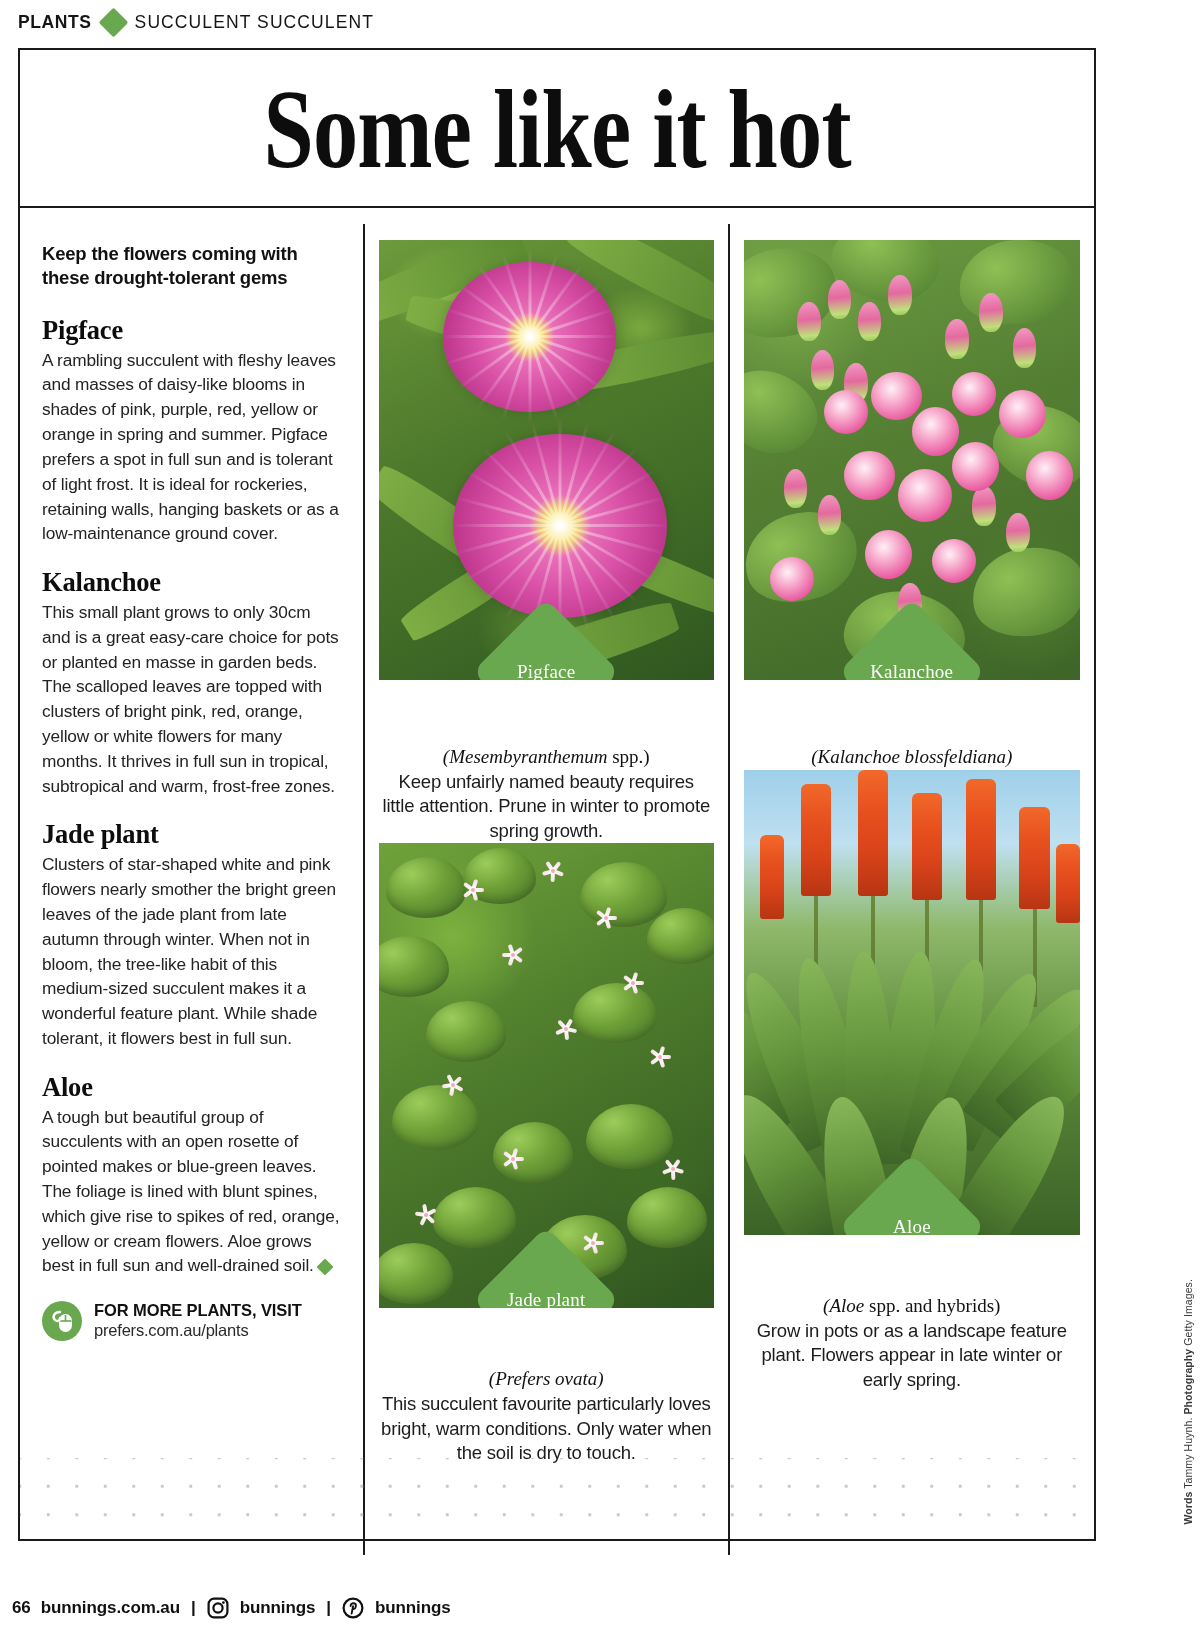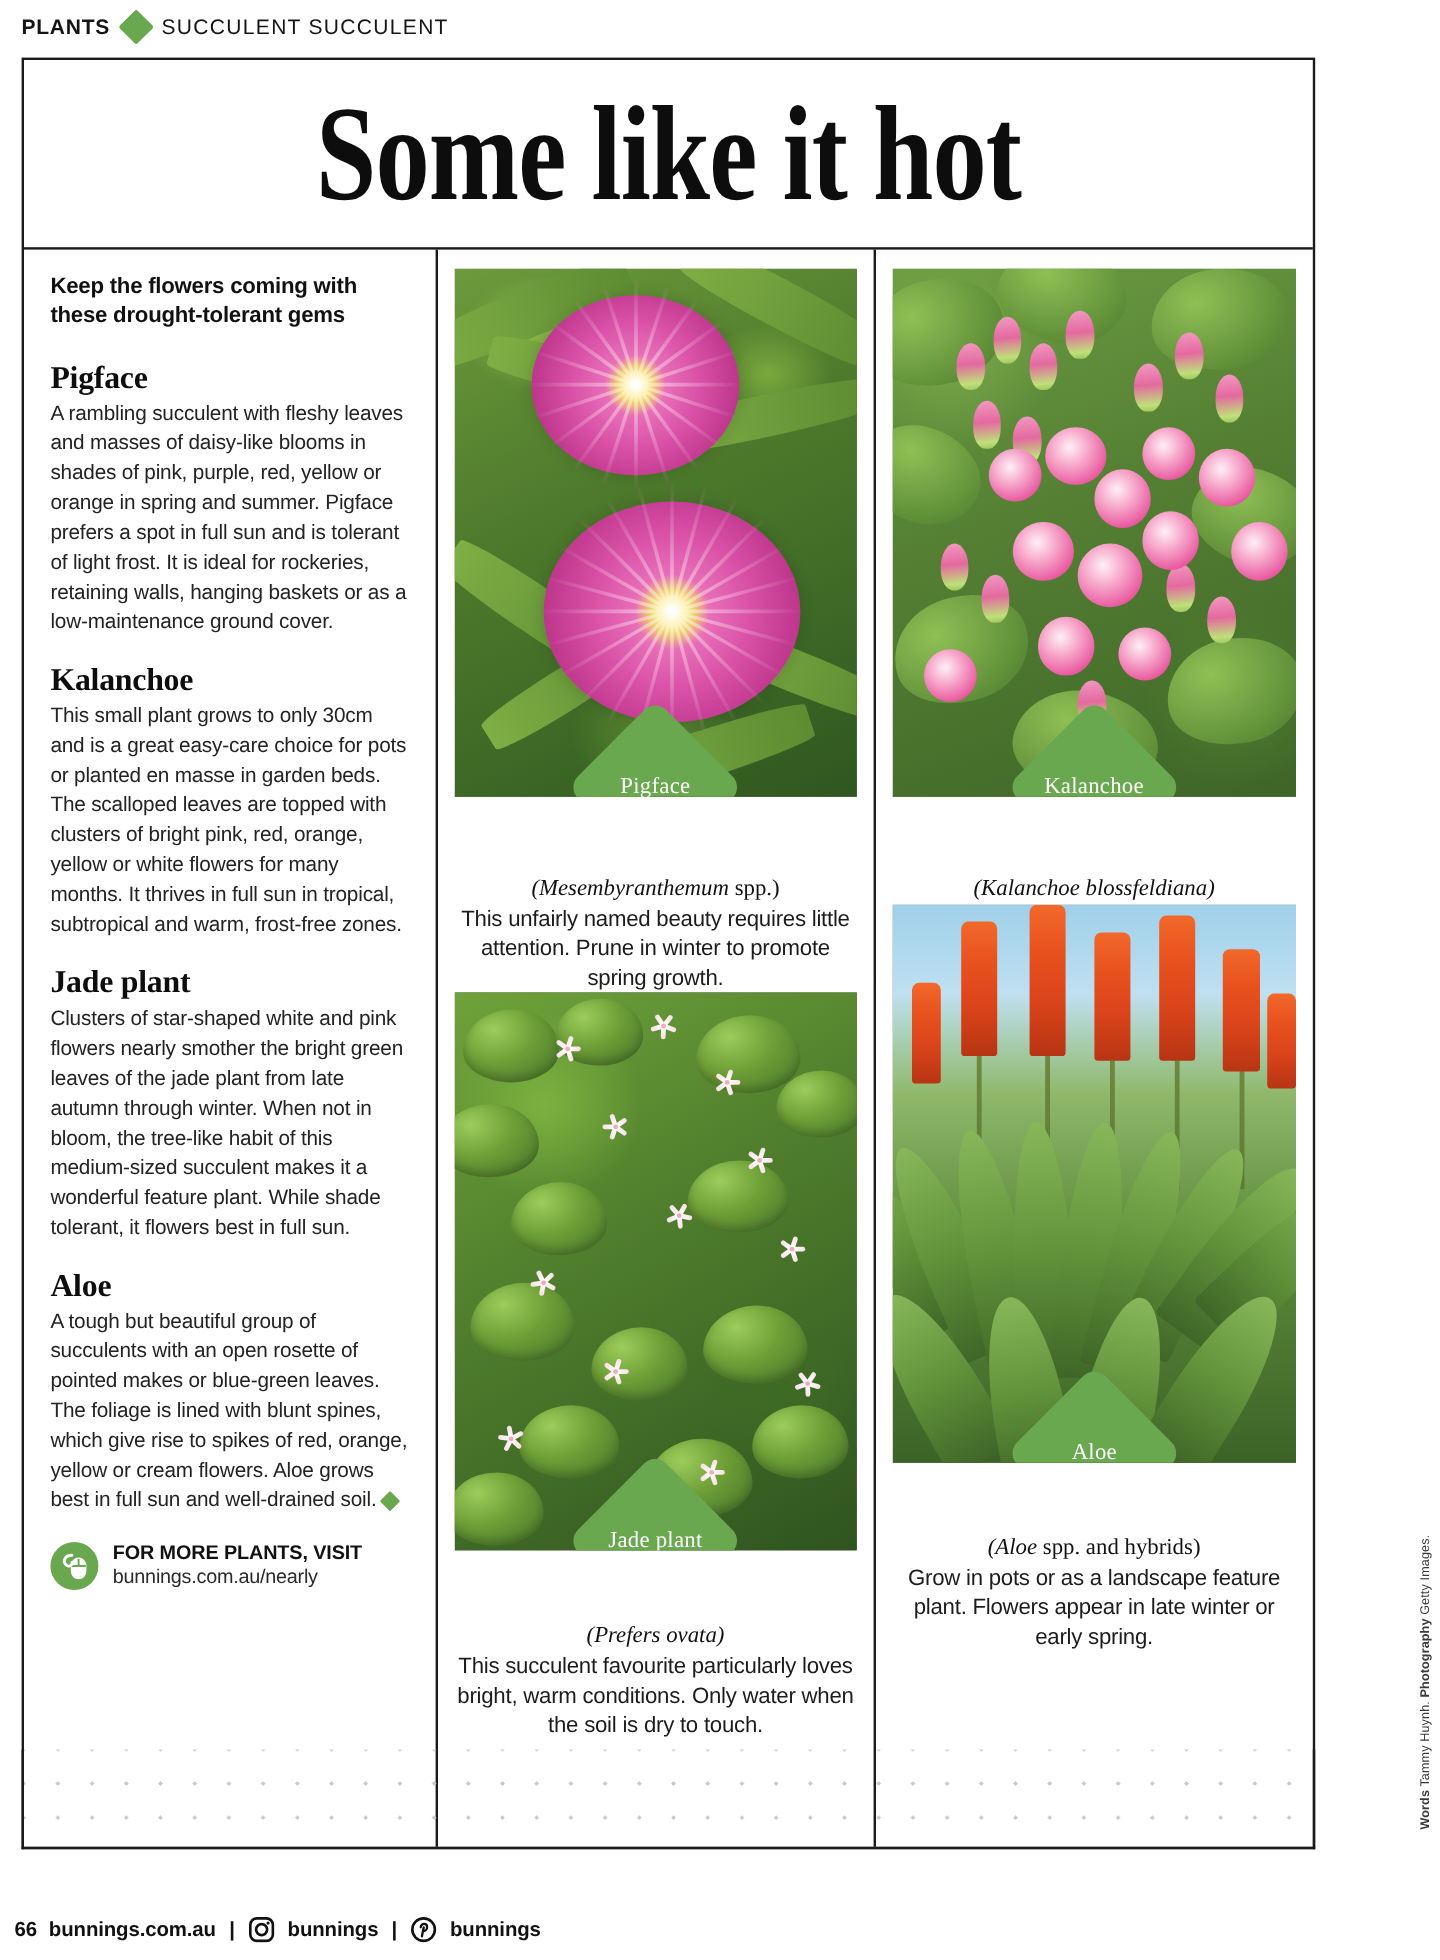--- a/index.html
+++ b/index.html
@@ -68,20 +68,21 @@
     color: #0d0d0d;
     transform: scaleX(0.80);
     transform-origin: center;
     white-space: nowrap;
   }
 
   
   .body-grid {
     display: flex;
     height: calc(100% - 158px);
+    margin-top: 16px;
   }
 
   .col-text {
     width: 345px;
     padding: 18px 22px 10px 22px;
     border-right: 2.5px solid #1a1a1a;
     position: relative;
   }
   .col-photos {
     flex: 1;
@@ -410,21 +411,21 @@
         <div class="callout-icon">
           <svg width="24" height="26" viewBox="0 0 24 26" aria-hidden="true">
             <rect x="9" y="6" width="13" height="18" rx="6.5" fill="#ffffff"></rect>
             <line x1="15.5" y1="7" x2="15.5" y2="13" stroke="#6aa84f" stroke-width="1.6"></line>
             <line x1="9.5" y1="13" x2="21.5" y2="13" stroke="#6aa84f" stroke-width="1.6"></line>
             <path d="M10 4 C4 4, 2 9, 5 12 C7 14, 10 13, 10 10" fill="none" stroke="#ffffff" stroke-width="2.4" stroke-linecap="round"></path>
           </svg>
         </div>
         <div class="callout-lines">
           <div class="callout-title">FOR MORE PLANTS, VISIT</div>
-          <div class="callout-url">bunnings.com.au/nearly</div>
+          <div class="callout-url">prefers.com.au/plants</div>
         </div>
       </div>
 
     </div>
 
     <div class="col-photos">
 
       <div class="photo-col left-pc">
 
         <div class="photo-block">
@@ -485,21 +486,21 @@
                 <div class="pf-ray" style="transform:rotate(315deg);"></div>
               <div class="pf-ray" style="transform:rotate(330deg);"></div>
                 <div class="pf-ray" style="transform:rotate(345deg);"></div>
             </div>
             <div class="badge">
               <span>Pigface</span>
             </div>
           </div>
           <div class="caption">
             <div class="caption-latin"><span>(Mesembyranthemum</span> <span class="roman">spp.)</span></div>
-            <div class="caption-text">This unfairly named beauty requires little attention. Prune in winter to promote spring growth.</div>
+            <div class="caption-text">Keep unfairly named beauty requires little attention. Prune in winter to promote spring growth.</div>
           </div>
         </div>
 
         <div class="photo-block bottom">
           <div class="photo">
             <div class="bg-layer jd-bg"></div>
             <div class="jd-leaf" style="left:2%;top:3%;width:24%;height:13%;"></div>
             <div class="jd-leaf" style="left:25%;top:1%;width:22%;height:12%;"></div>
             <div class="jd-leaf" style="left:60%;top:4%;width:26%;height:14%;"></div>
             <div class="jd-leaf" style="left:80%;top:14%;width:22%;height:12%;"></div>

